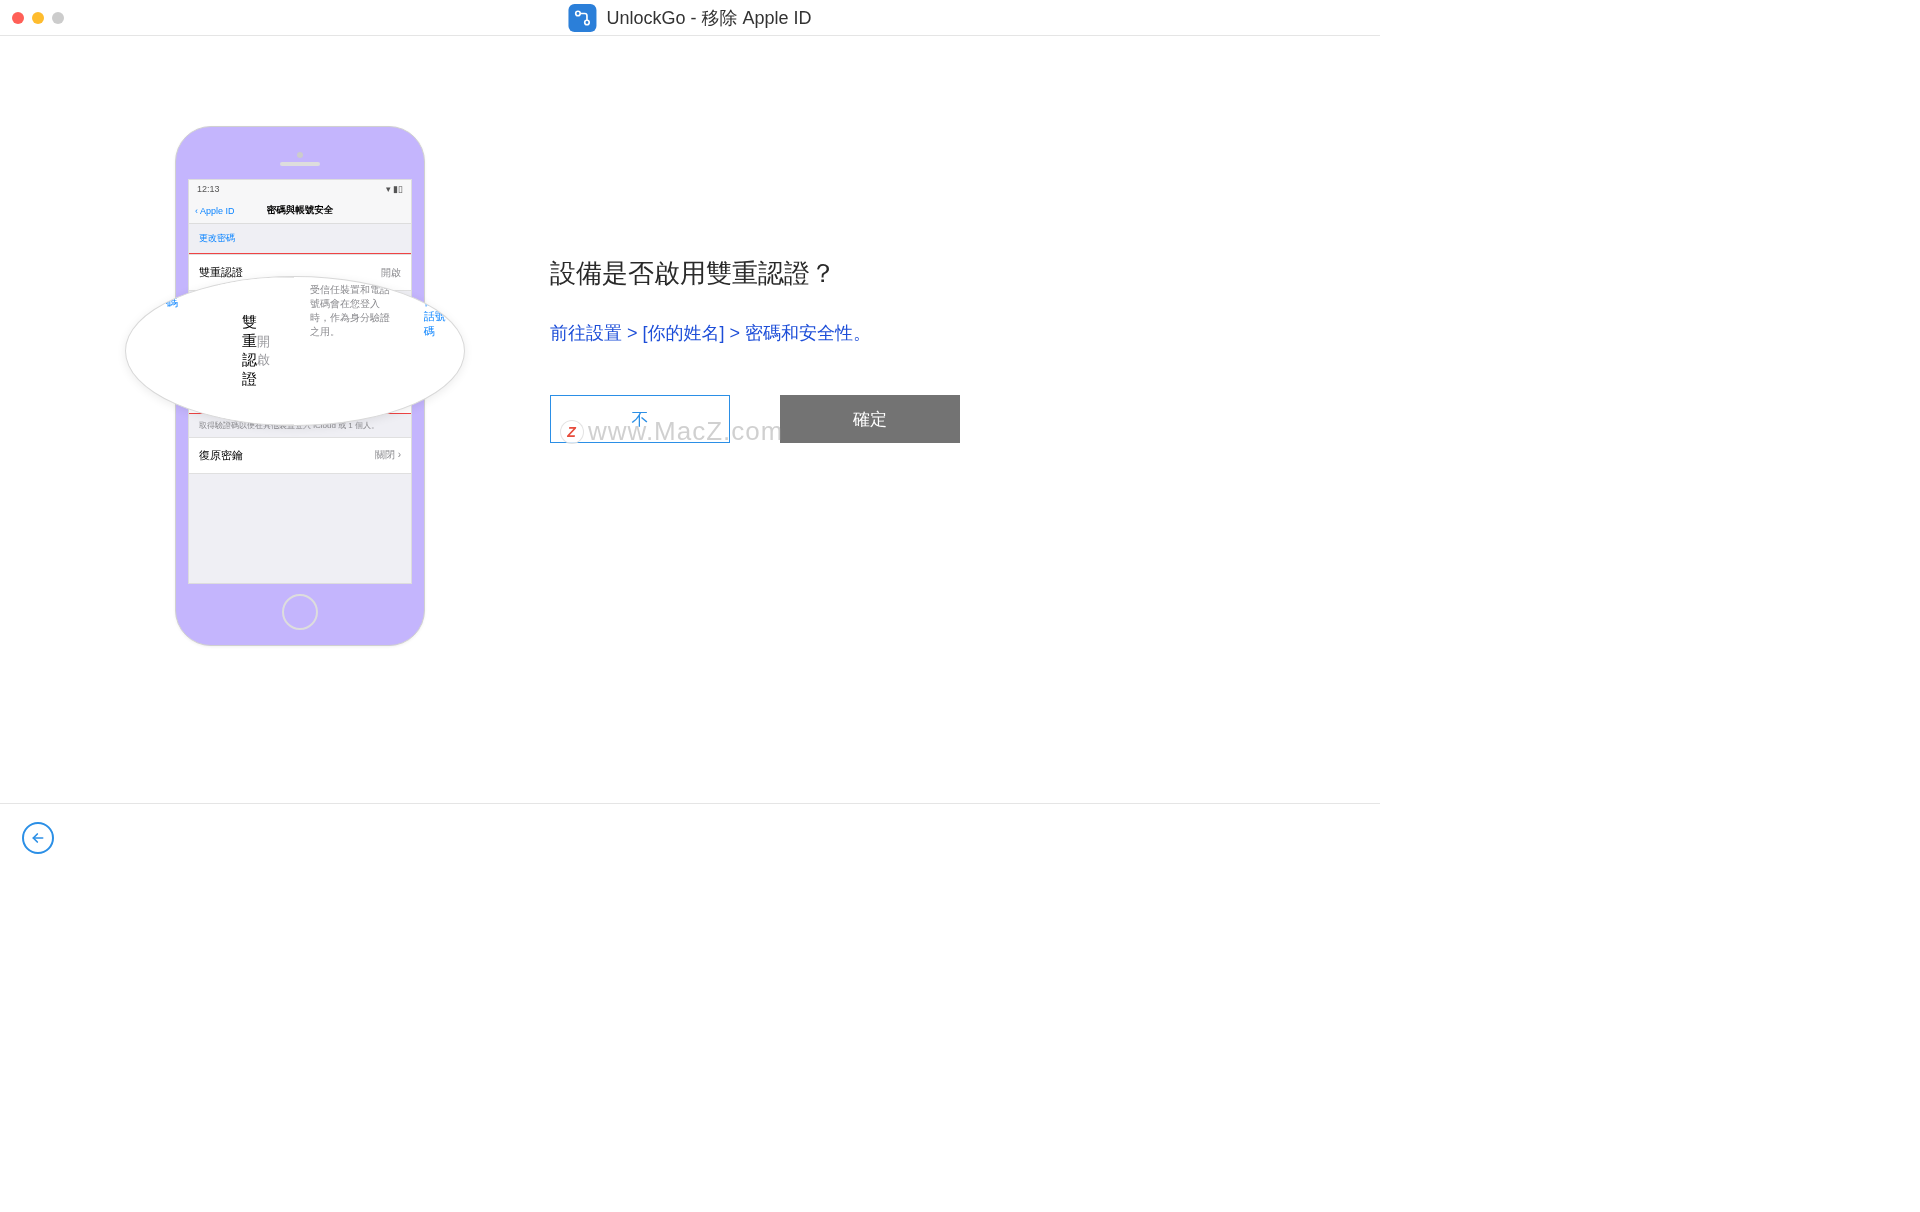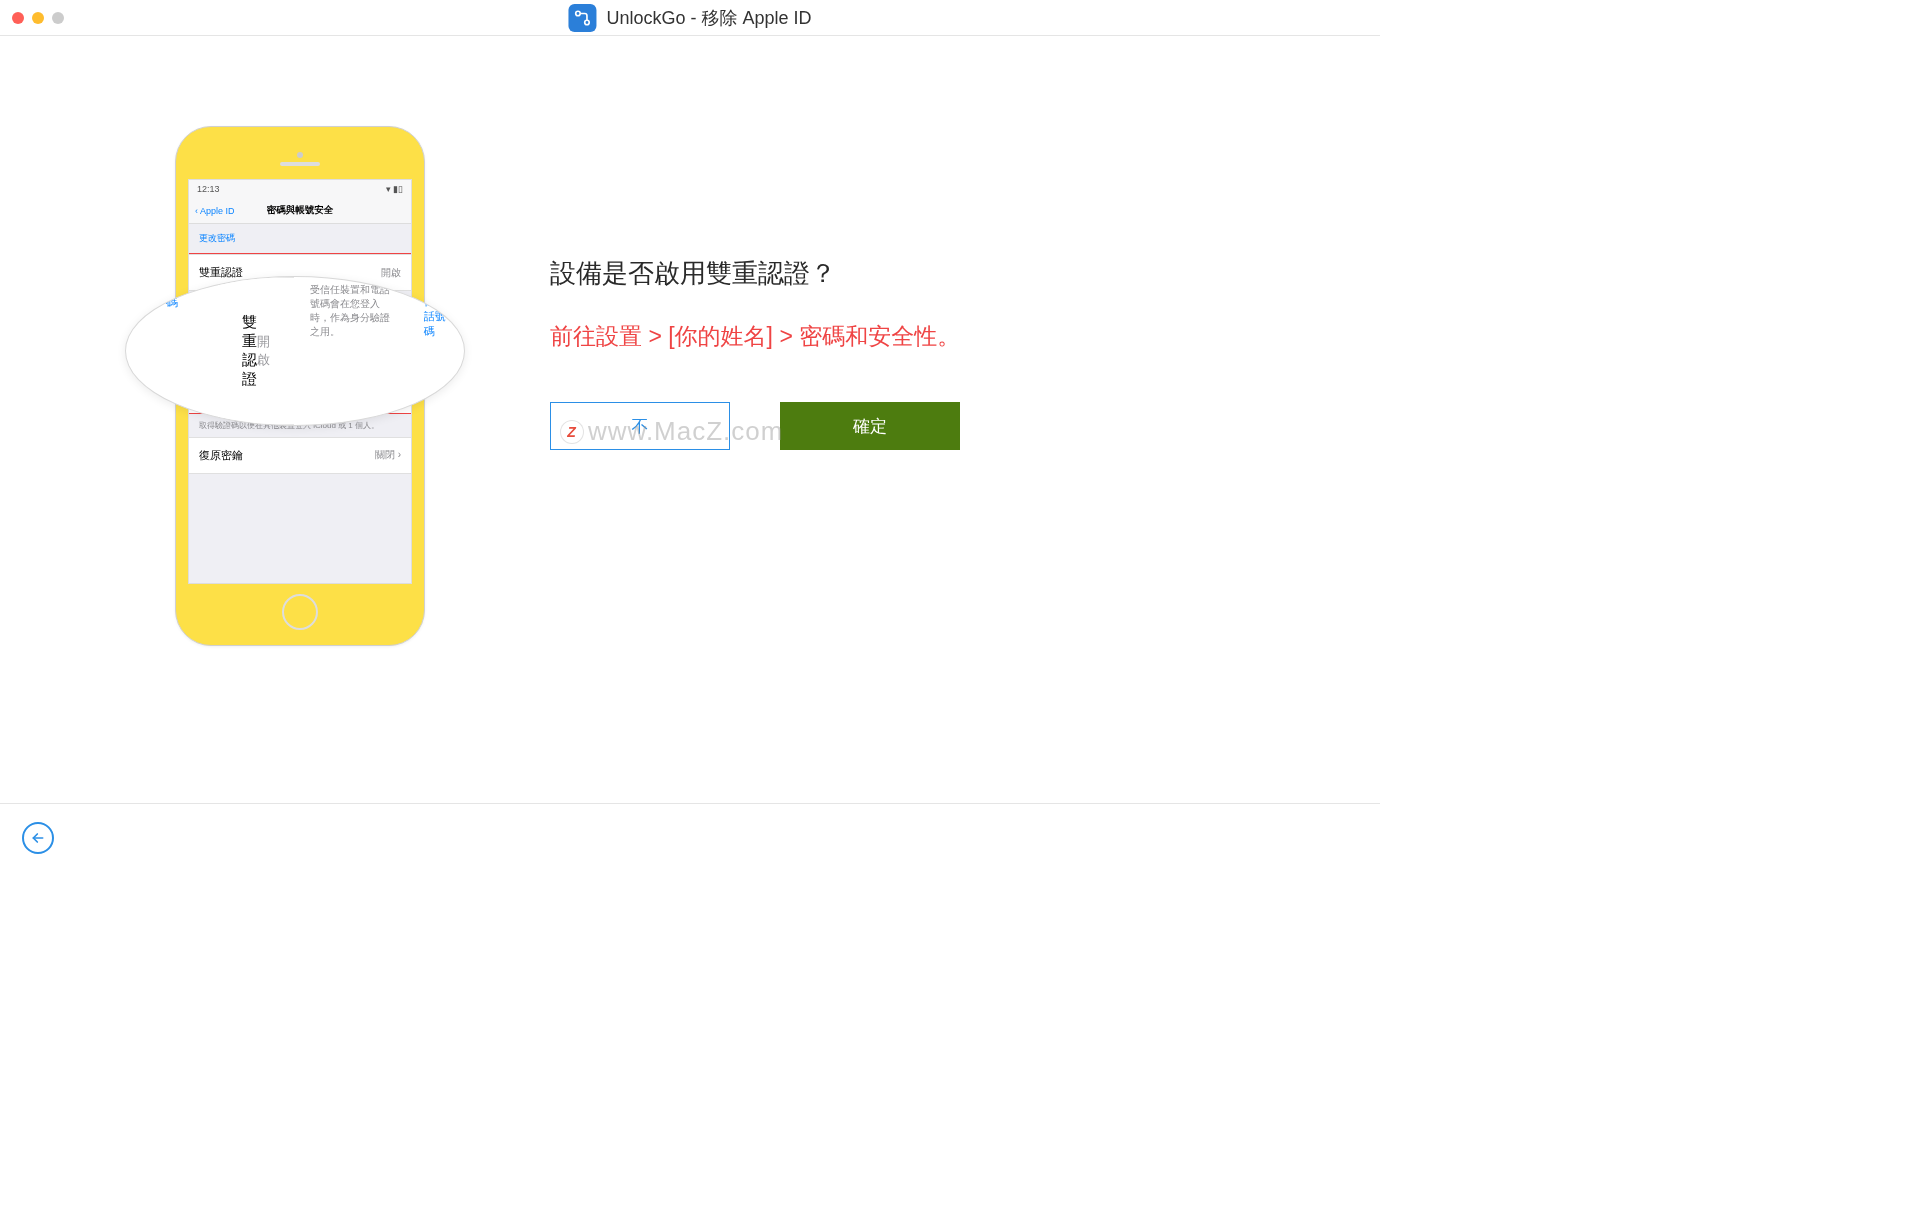--- a/index.html
+++ b/index.html
@@ -62,21 +62,21 @@
     }
     .phone-wrap {
       position: relative;
       width: 340px;
     }
     .phone {
       width: 250px;
       height: 520px;
       border: 1px solid #d0d0d0;
       border-radius: 36px;
-      background: #fde047;
+      background: #c4b5fd;
       position: relative;
       margin: 0 auto;
       padding: 12px;
       box-shadow: 0 1px 3px rgba(0,0,0,0.06);
     }
     .phone-top {
       height: 40px;
       display: flex;
       flex-direction: column;
       align-items: center;
@@ -225,22 +225,22 @@
       flex: 1;
       padding-top: 130px;
     }
     .question {
       font-size: 26px;
       font-weight: 500;
       color: #2a2a2a;
       margin-bottom: 30px;
     }
     .instruction {
-      font-size: 23px;
-      color: #ef4444;
+      font-size: 18px;
+      color: #1d4ed8;
       margin-bottom: 50px;
     }
     .buttons {
       display: flex;
       gap: 50px;
     }
     .btn {
       width: 180px;
       height: 48px;
       display: flex;
@@ -248,21 +248,21 @@
       justify-content: center;
       font-size: 17px;
       cursor: pointer;
     }
     .btn-no {
       border: 1.5px solid #2b8fe6;
       color: #2b8fe6;
       background: #fff;
     }
     .btn-yes {
-      background: #4d7c0f;
+      background: #737373;
       color: #fff;
       border: none;
     }
     .bottom-bar {
       position: absolute;
       bottom: 0;
       left: 0;
       right: 0;
       height: 68px;
       border-top: 1px solid #e5e5e5;

